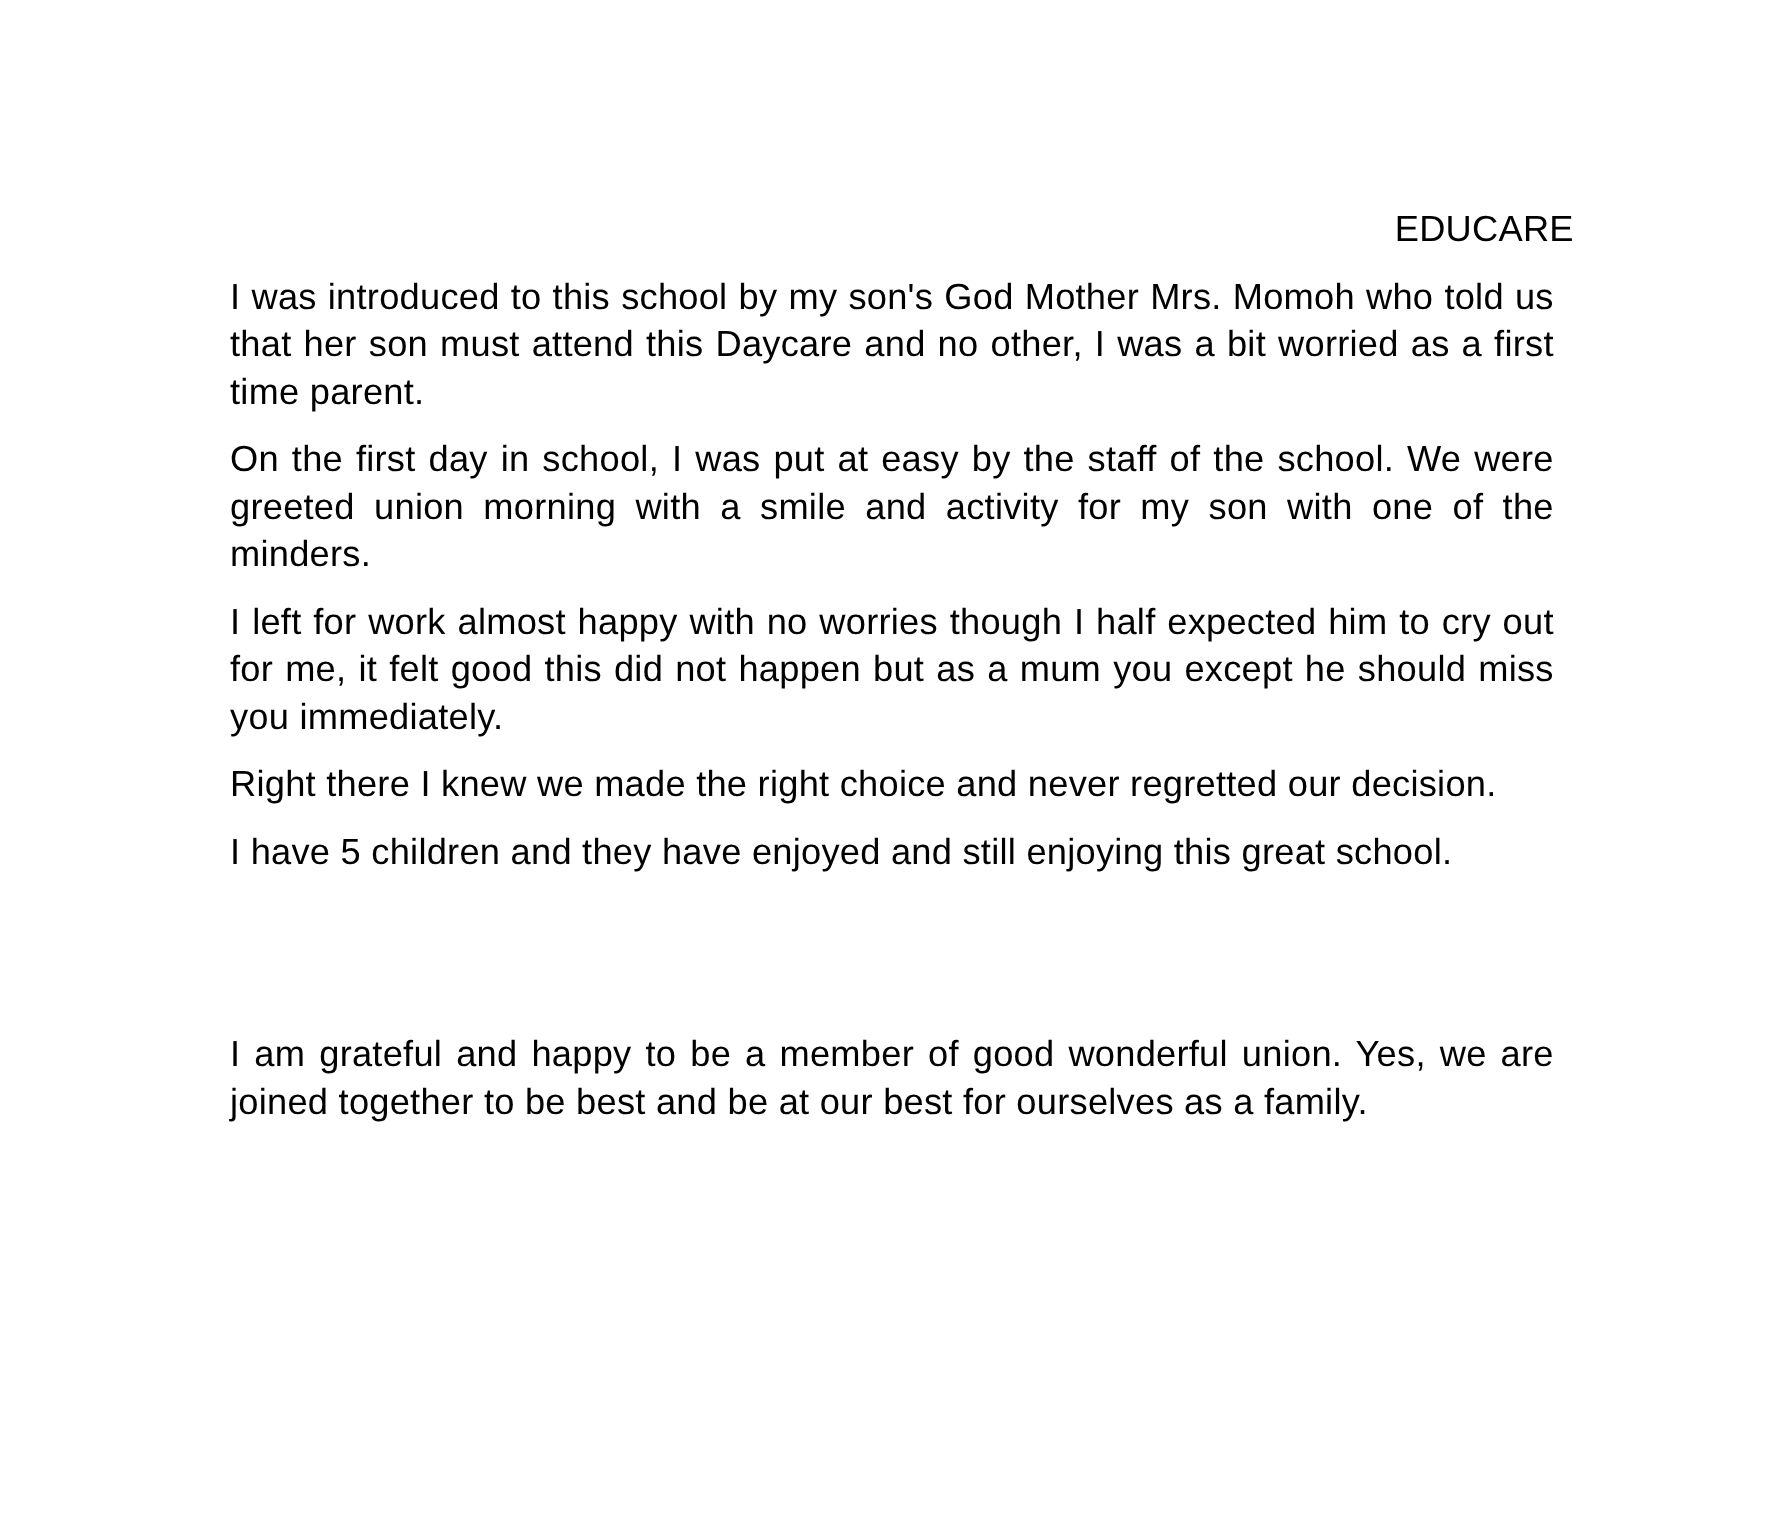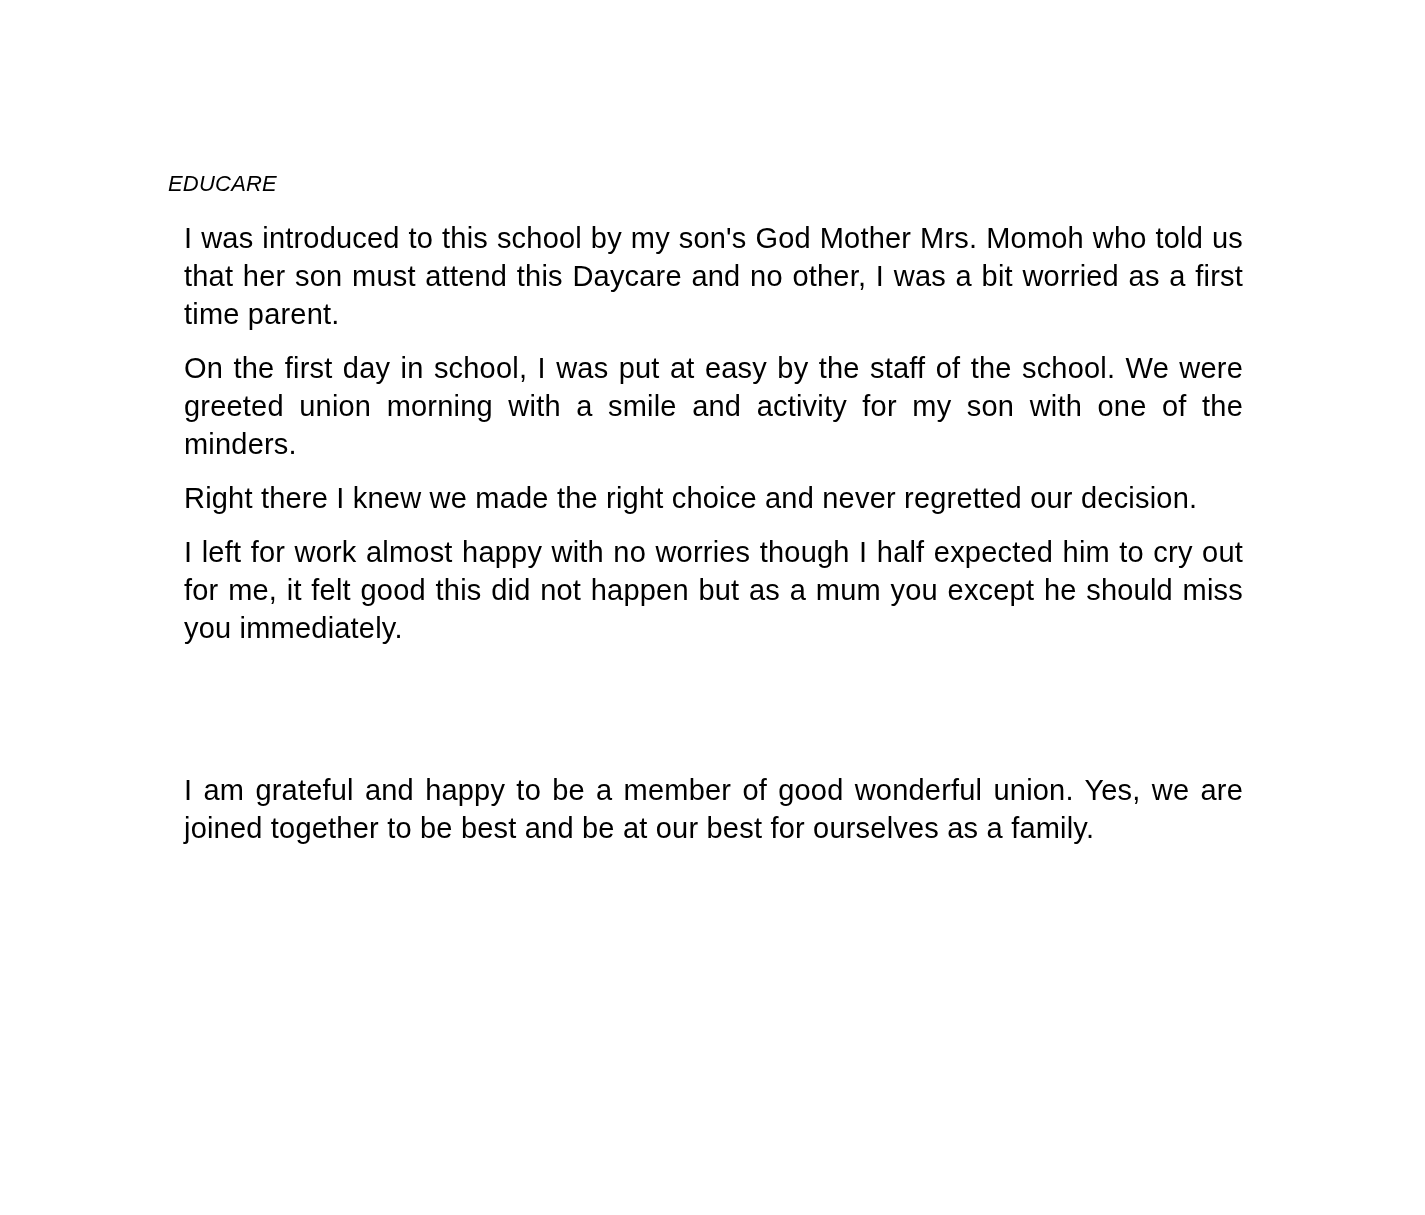--- a/index.html
+++ b/index.html
@@ -25,24 +25,23 @@
     left: 168px;
     top: 165px;
     width: 1091px;
     font-size: 29px;
     line-height: 38px;
     letter-spacing: 0.2px;
   }
   .letter-title {
     margin: 0;
     font-weight: normal;
-    font-size: 22px;
+    font-size: 29px;
     line-height: 38px;
-    text-align: left;
-    font-style: italic;
+    text-align: right;
   }
   .letter p {
     margin: 16px;
     min-height: 38px;
     text-align: justify;
   }
   .letter p.blank {
     text-align: left;
   }
   .signature {
@@ -53,21 +52,22 @@
 </style>
 </head>
 <body>
 
 <div class="page">
   <div class="letter">
     <h1 class="letter-title">EDUCARE</h1>
     <div id="paragraph-list">
         <p>I was introduced to this school by my son's God Mother Mrs. Momoh who told us that her son must attend this Daycare and no other, I was a bit worried as a first time parent.</p>
         <p>On the first day in school, I was put at easy by the staff of the school. We were greeted union morning with a smile and activity for my son with one of the minders.</p>
+        <p>I left for work almost happy with no worries  though I half expected him to cry out for me, it felt good this did not happen but as a mum you except he should miss you immediately.</p>
         <p>Right there I knew we made the right choice and never regretted our decision.</p>
-        <p>I left for work almost happy with no worries  though I half expected him to cry out for me, it felt good this did not happen but as a mum you except he should miss you immediately.</p>
+        <p>I have 5 children and they have enjoyed and still enjoying this great school.</p>
         <p class="blank"></p>
         <p class="blank"></p>
         <p>I am grateful and happy to be a member of good wonderful union. Yes, we are joined together to be best and be at our best for ourselves as a family.</p>
         <p class="blank"></p>
       </div>
   </div>
 </div>
 
 </body></html>

